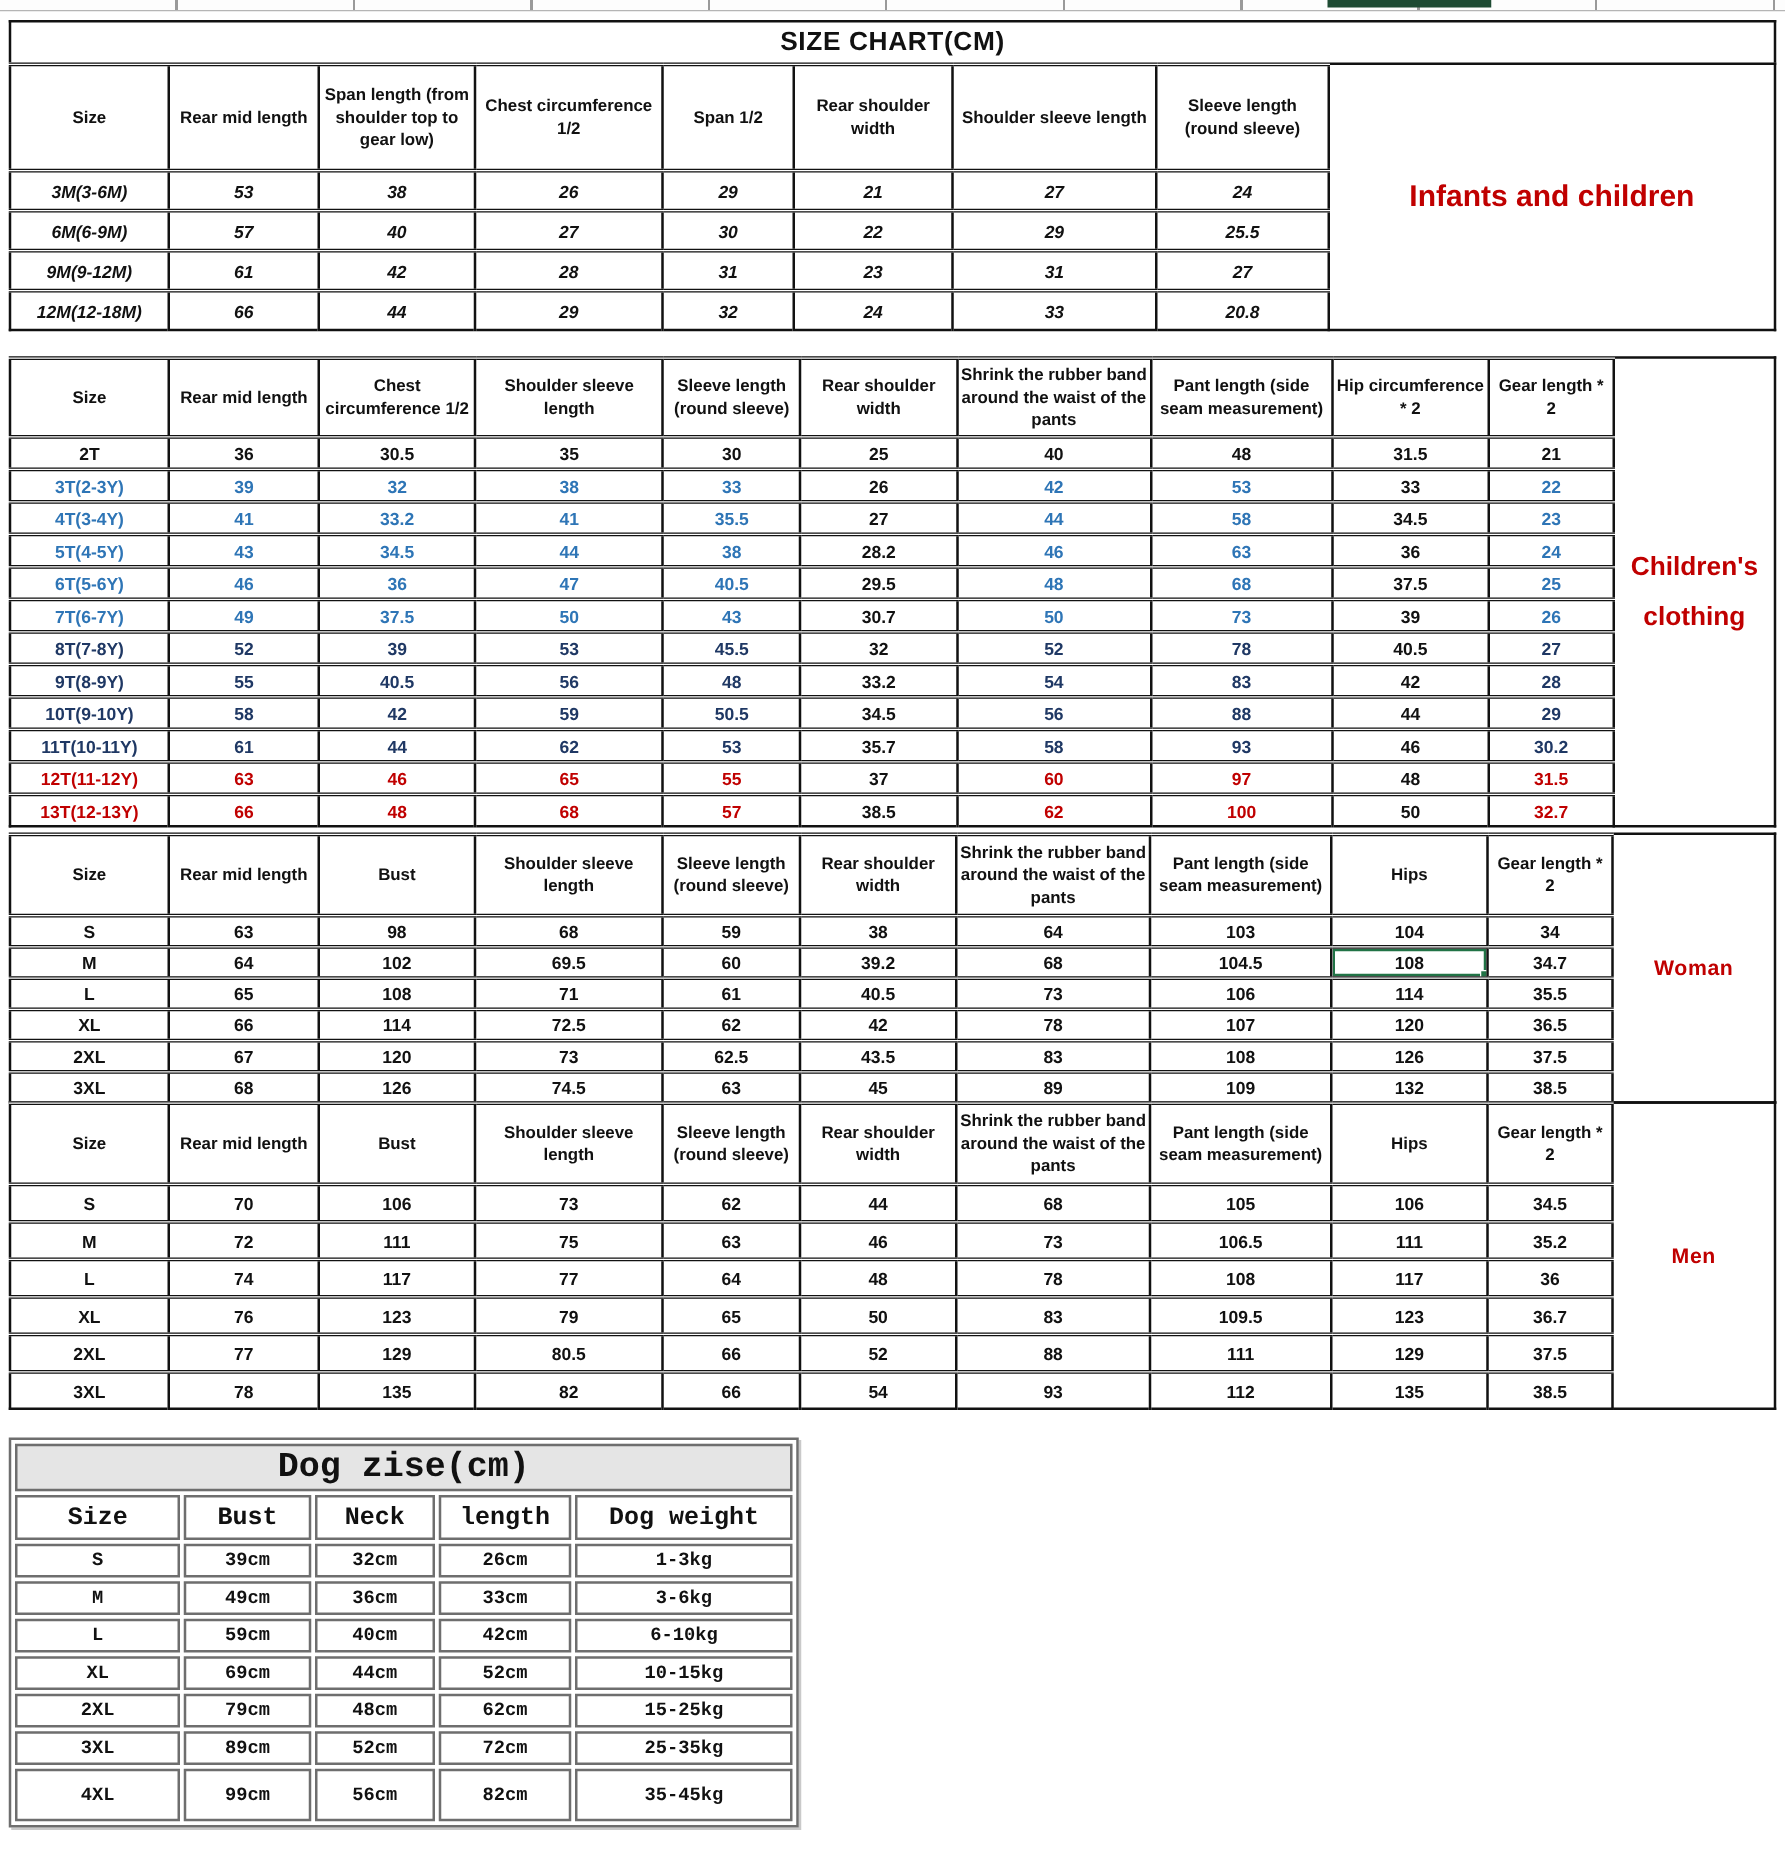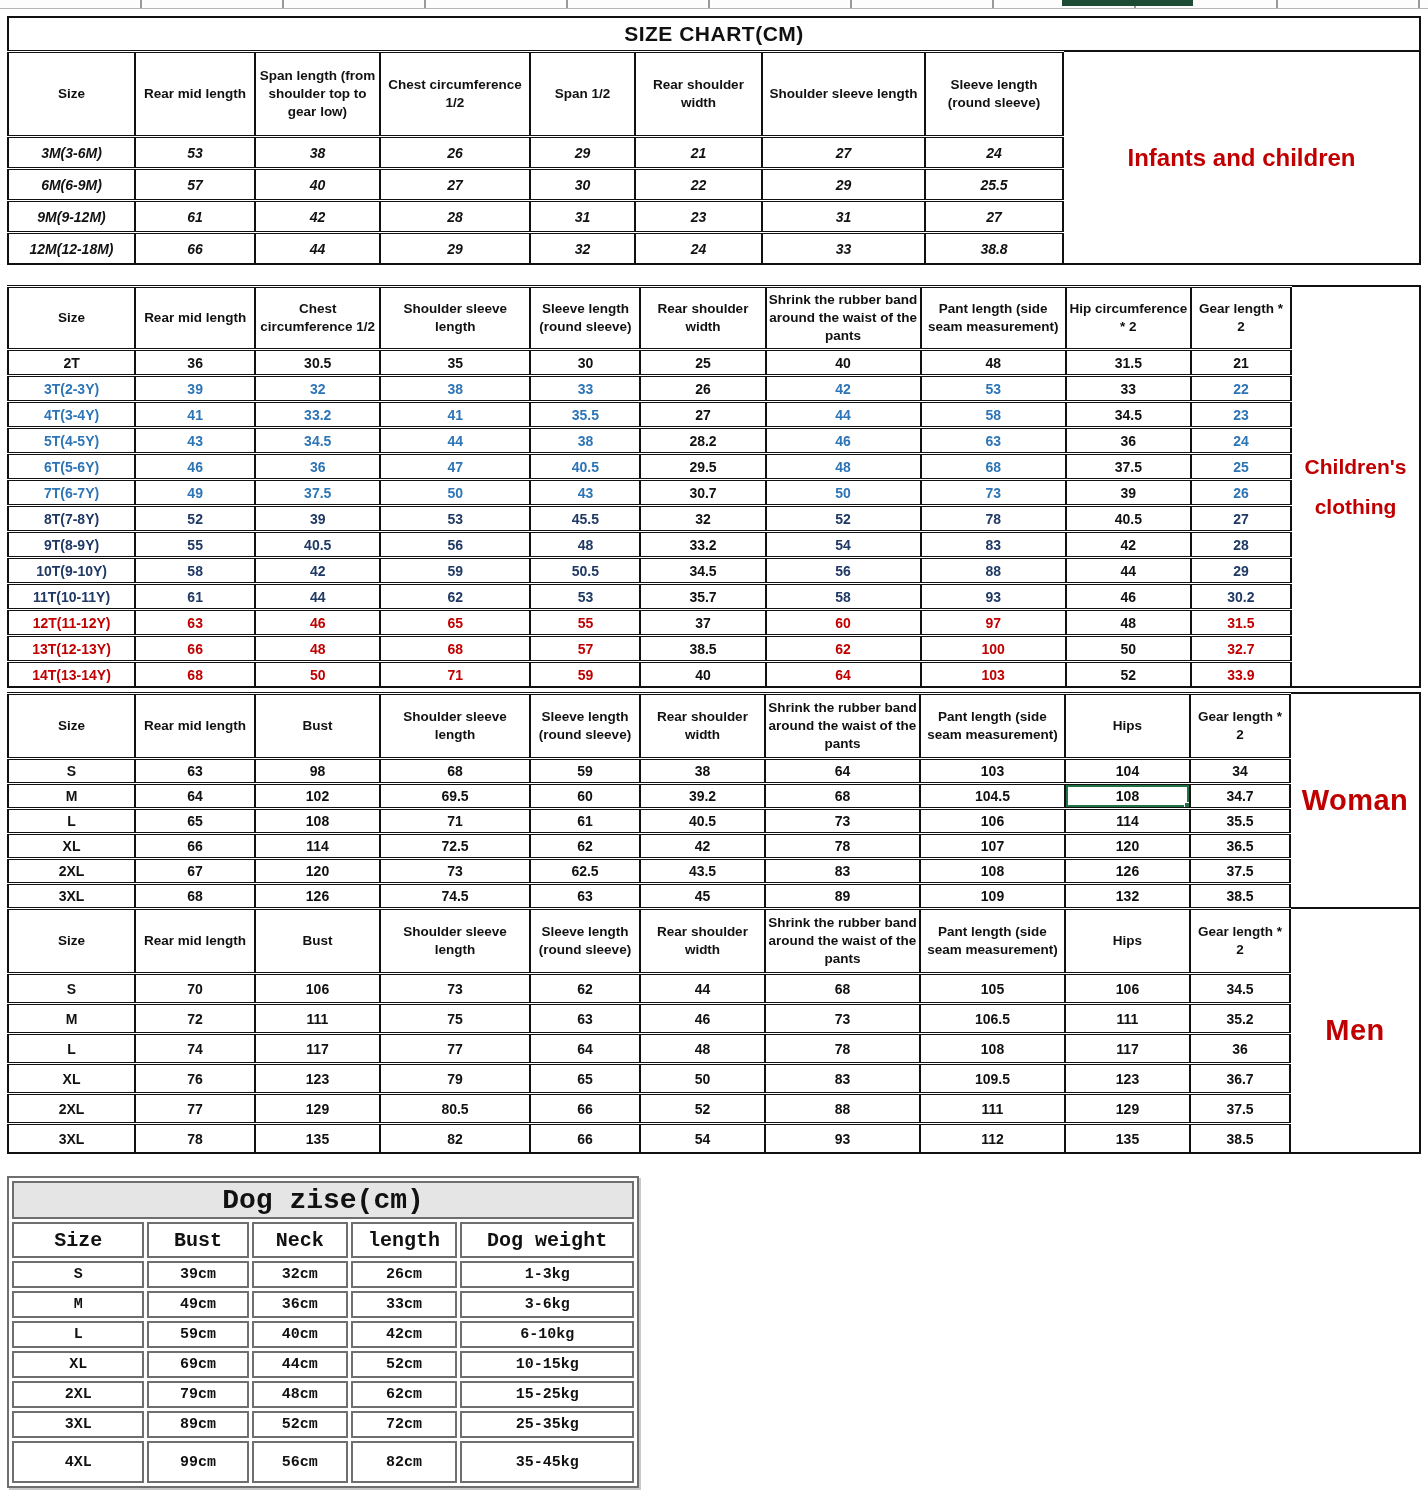--- a/index.html
+++ b/index.html
@@ -40,21 +40,21 @@
 
   .t34{width:1282px;}
   .t34 thead th{height:60px;font-size:13px;}
   .t3 tbody td{height:20px;font-size:13.5px;}
   .t4 tbody td{height:25px;font-size:13.5px;}
 
   .side-box{flex:1;border:2px solid #111;border-left:none;display:flex;align-items:center;
     justify-content:center;text-align:center;color:#c00000;font-weight:bold;}
   .side-infants{font-size:24px;}
   .side-children{font-size:21px;line-height:1.9;padding:0 4px;}
-  .side-woman,.side-men{font-size:29px;letter-spacing:.5px;}
+  .side-woman,.side-men{font-size:17px;letter-spacing:.5px;}
 
   .selected-cell{position:relative;box-shadow:inset 0 0 0 2px #217346;}
   .selected-cell::after{content:"";position:absolute;right:-3px;bottom:-3px;width:6px;height:6px;
     background:#217346;border:1px solid #fff;z-index:2;}
 
   
   table.dogtable{margin-top:22px;border-collapse:separate;border-spacing:3px;
     border:2px solid #6e6e6e;width:632px;table-layout:fixed;background:#fff;
     font-family:"Liberation Mono",monospace;font-weight:bold;text-align:center;
     box-shadow:2px 2px 0 #c9c9c9;}
@@ -133,21 +133,21 @@
               <td>27</td>
             </tr>
             <tr>
               <td>12M(12-18M)</td>
               <td>66</td>
               <td>44</td>
               <td>29</td>
               <td>32</td>
               <td>24</td>
               <td>33</td>
-              <td>38.8</td>
+              <td>20.8</td>
             </tr>
           </tbody>
       </table>
       <div class="side-box side-infants">Infants and children</div>
     </div>
 
     <div class="block mt20">
       <table class="sizetable t2">
         <colgroup>
           <col style="width:127px">
@@ -312,32 +312,20 @@
               <td style="color: rgb(192, 0, 0);">13T(12-13Y)</td>
               <td style="color: rgb(192, 0, 0);">66</td>
               <td style="color: rgb(192, 0, 0);">48</td>
               <td style="color: rgb(192, 0, 0);">68</td>
               <td style="color: rgb(192, 0, 0);">57</td>
               <td>38.5</td>
               <td style="color: rgb(192, 0, 0);">62</td>
               <td style="color: rgb(192, 0, 0);">100</td>
               <td>50</td>
               <td style="color: rgb(192, 0, 0);">32.7</td>
-            </tr>
-            <tr>
-              <td style="color: rgb(192, 0, 0);">14T(13-14Y)</td>
-              <td style="color: rgb(192, 0, 0);">68</td>
-              <td style="color: rgb(192, 0, 0);">50</td>
-              <td style="color: rgb(192, 0, 0);">71</td>
-              <td style="color: rgb(192, 0, 0);">59</td>
-              <td>40</td>
-              <td style="color: rgb(192, 0, 0);">64</td>
-              <td style="color: rgb(192, 0, 0);">103</td>
-              <td>52</td>
-              <td style="color: rgb(192, 0, 0);">33.9</td>
             </tr>
           </tbody>
       </table>
       <div class="side-box side-children">Children's clothing</div>
     </div>
 
     <div class="block mt4">
       <table class="sizetable t34 t3">
         <colgroup>
           <col style="width:127px">

